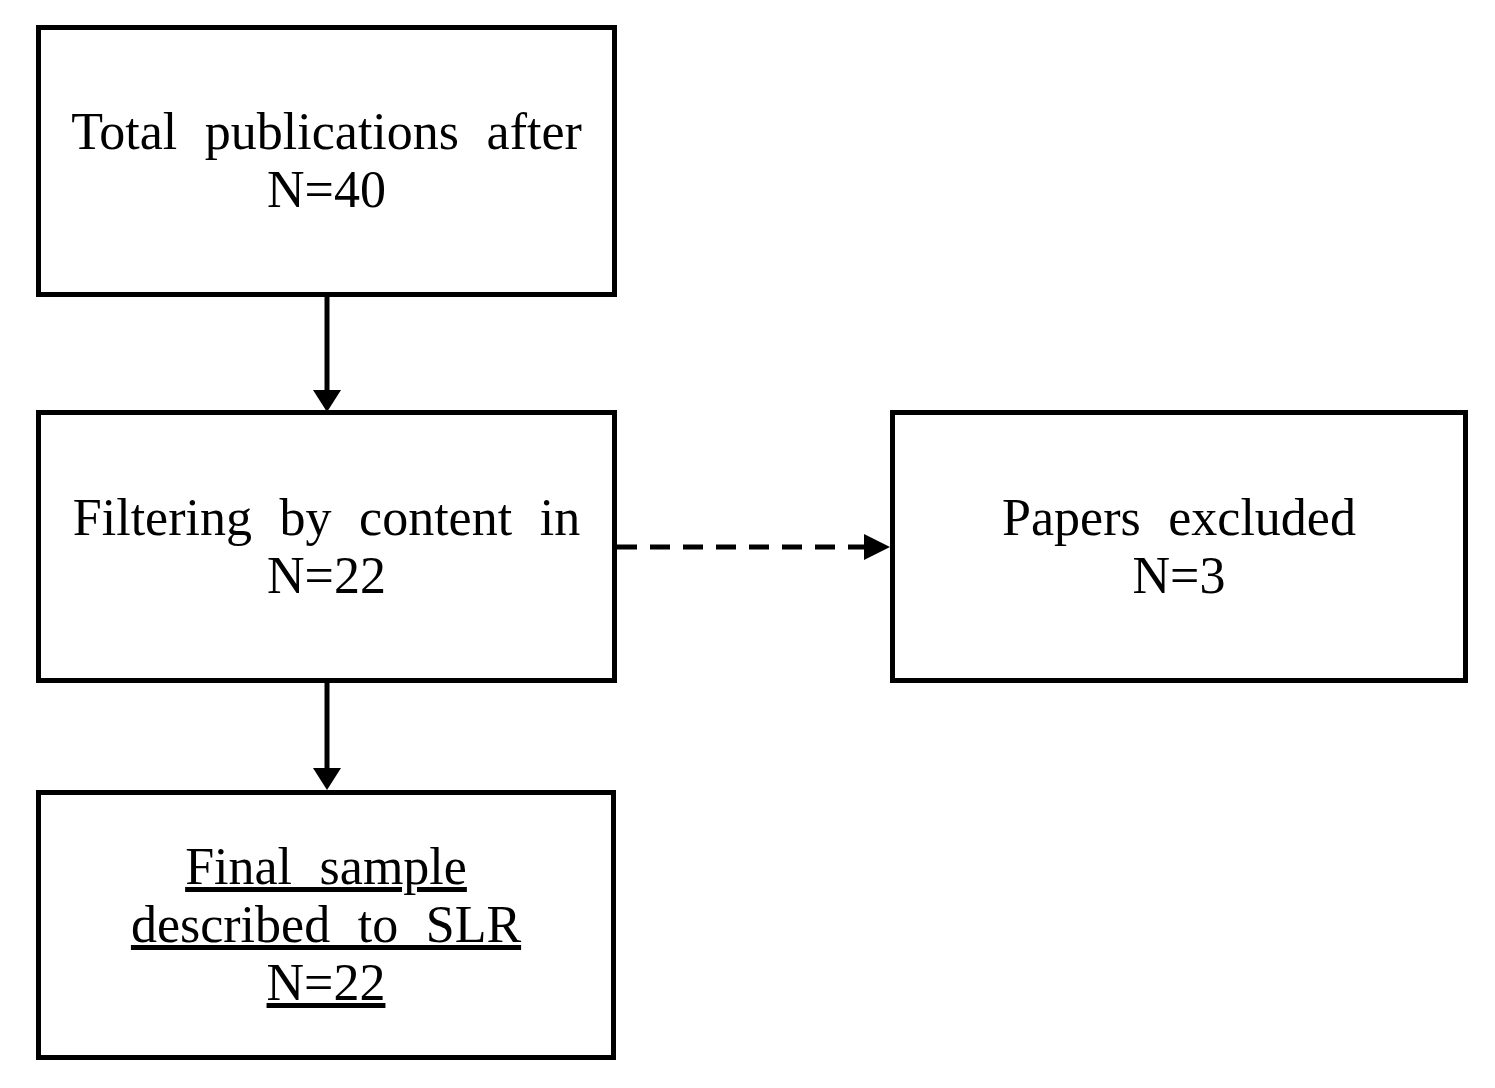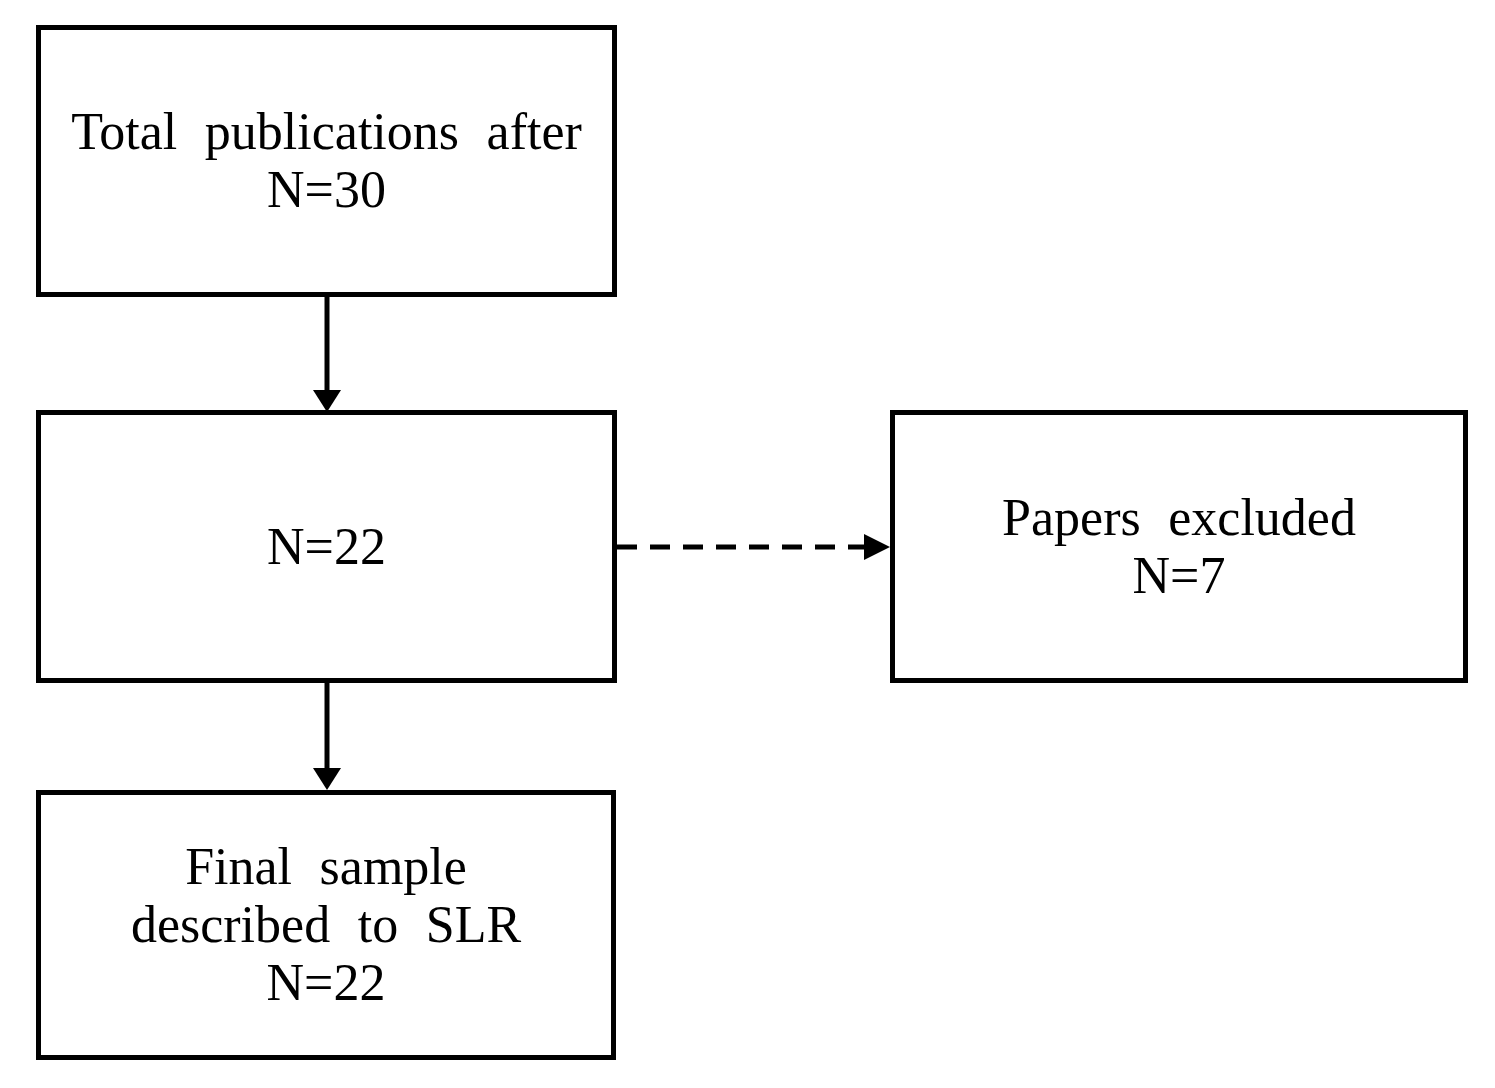--- a/index.html
+++ b/index.html
@@ -29,50 +29,51 @@
     font-size: 52px;
     line-height: 58px;
     word-spacing: 0.28em;
   }
   .flow-box .line {
     white-space: nowrap;
   }
   #box-total    { left: 36px;  top: 25px;  width: 581px; height: 272px; }
   #box-filter   { left: 36px;  top: 410px; width: 581px; height: 273px; }
   #box-excluded { left: 890px; top: 410px; width: 578px; height: 273px; }
-  #box-final    { left: 36px;  top: 790px; width: 580px; height: 270px; }
+  #box-final    { left: 36px;  top: 790px; width: 580px; height: 270px; text-decoration: underline; }
   .arrows-layer {
     position: absolute;
     left: 0;
     top: 0;
     width: 1495px;
     height: 1088px;
     pointer-events: none;
   }
   .arrows-layer line { stroke: #000000; stroke-width: 5; }
   .arrows-layer .dashed { stroke-dasharray: 20 13; }
   .arrows-layer polygon { fill: #000000; stroke: none; }
 </style>
 </head>
 <body>
 
 <div class="canvas">
 
   <div class="flow-box" id="box-total">
     <div class="line">Total publications after</div>
-    <div class="line">N=30</div>
+    <div class="line">N=40</div>
   </div>
 
   <div class="flow-box" id="box-filter">
+    <div class="line">Filtering by content in</div>
     <div class="line">N=22</div>
   </div>
 
   <div class="flow-box" id="box-excluded">
     <div class="line">Papers excluded</div>
-    <div class="line">N=7</div>
+    <div class="line">N=3</div>
   </div>
 
   <div class="flow-box" id="box-final">
     <div class="line">Final sample</div>
     <div class="line">described to SLR</div>
     <div class="line">N=22</div>
   </div>
 
   <svg class="arrows-layer" viewBox="0 0 1495 1088">
     <g>

